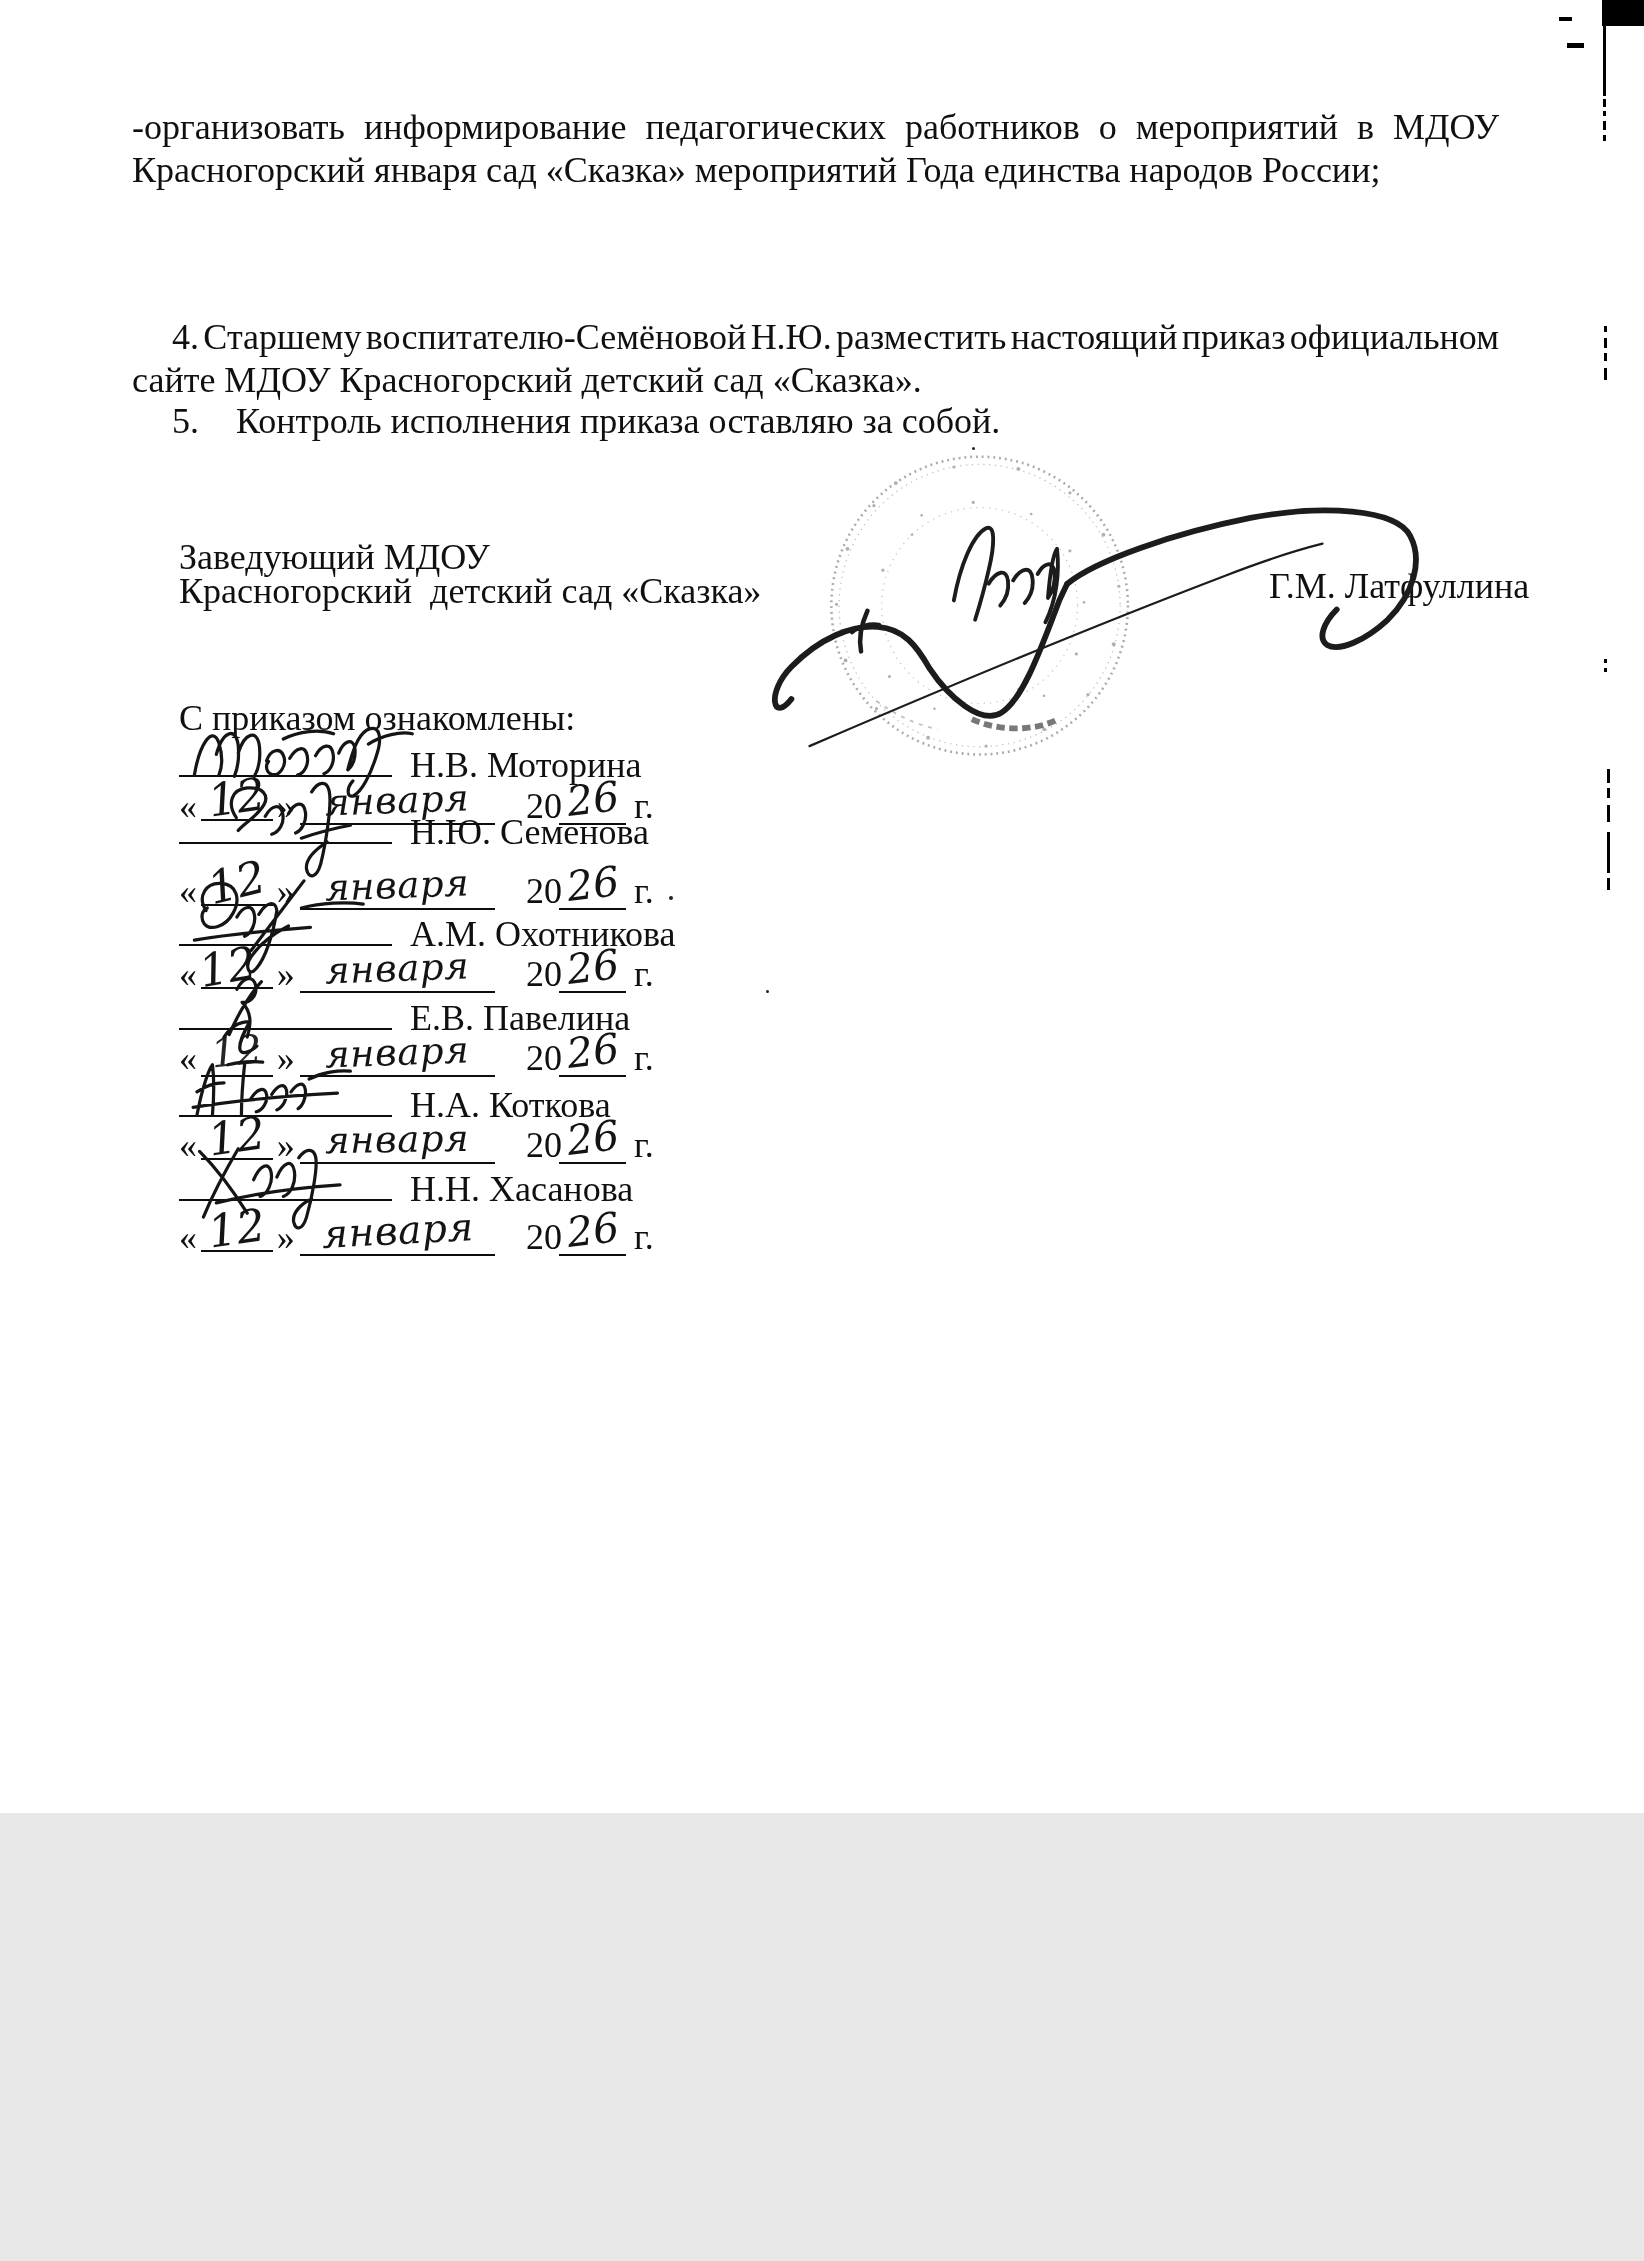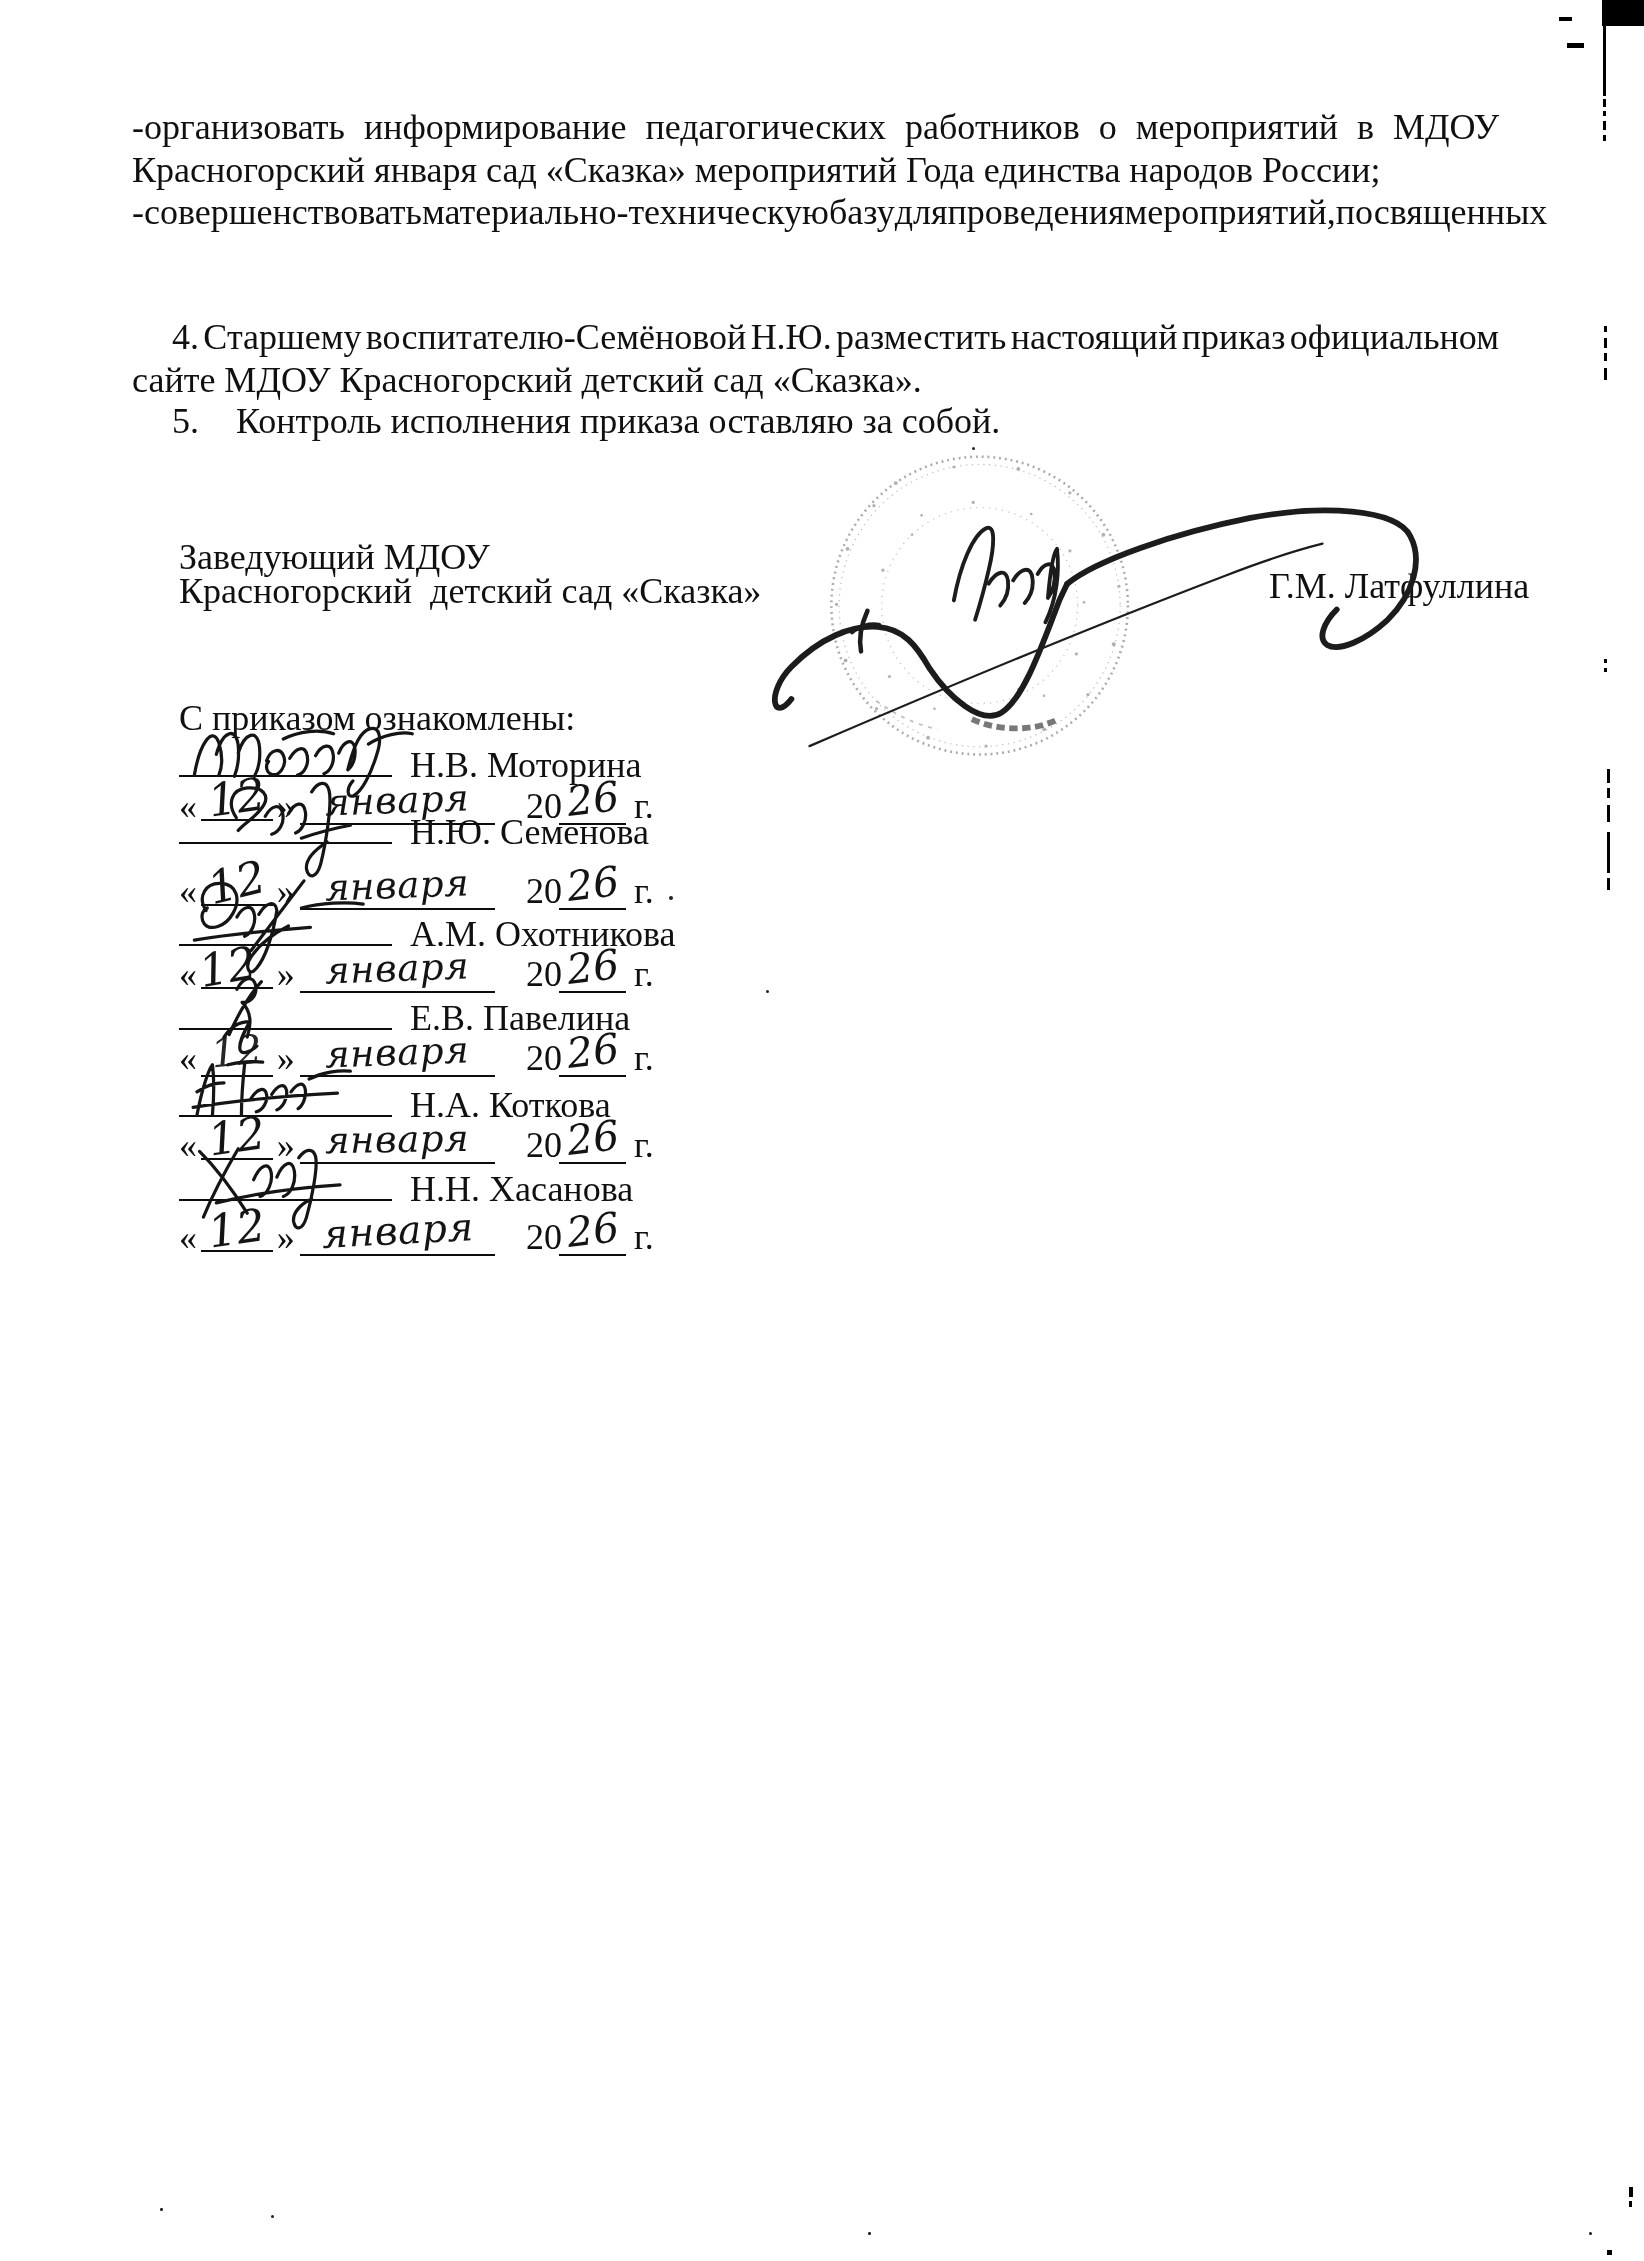--- a/index.html
+++ b/index.html
@@ -1,18 +1,18 @@
 <!DOCTYPE html>
 <html style="font-size:10.3px"><head>
 <meta charset="utf-8">
 <style>
   html,body{margin:0;padding:0;background:#e8e8e8;}
   .page{
     position:relative;
-    width:1644px;height:2261px;
+    width:1644px;height:1813px;
     background:#ffffff;
     overflow:hidden;
     font-family:"Liberation Serif","DejaVu Serif",serif;
     color:#111;
   }
   
   .tline{
     position:absolute;left:132px;width:1367px;height:44px;
     font-size:36px;line-height:44px;white-space:nowrap;
     color:#101010;
@@ -82,29 +82,20 @@
       <span>-организовать</span>
       <span>информирование</span>
       <span>педагогических</span>
       <span>работников</span>
       <span>о</span>
       <span>мероприятий</span>
       <span>в</span>
       <span>МДОУ</span>
     </div>
   <div class="tline" style="top:148px">Красногорский января сад «Сказка» мероприятий Года единства народов России;</div>
-  <div class="tline just" style="top:190px">
-      <span>-совершенствовать</span>
-      <span>материально-техническую</span>
-      <span>базу</span>
-      <span>для</span>
-      <span>проведения</span>
-      <span>мероприятий,</span>
-      <span>посвященных</span>
-    </div>
 
   <div class="tline just indent" style="top:315px">
       <span>4.</span>
       <span>Старшему</span>
       <span>воспитателю-Семёновой</span>
       <span>Н.Ю.</span>
       <span>разместить</span>
       <span>настоящий</span>
       <span>приказ</span>
       <span>официальном</span>

